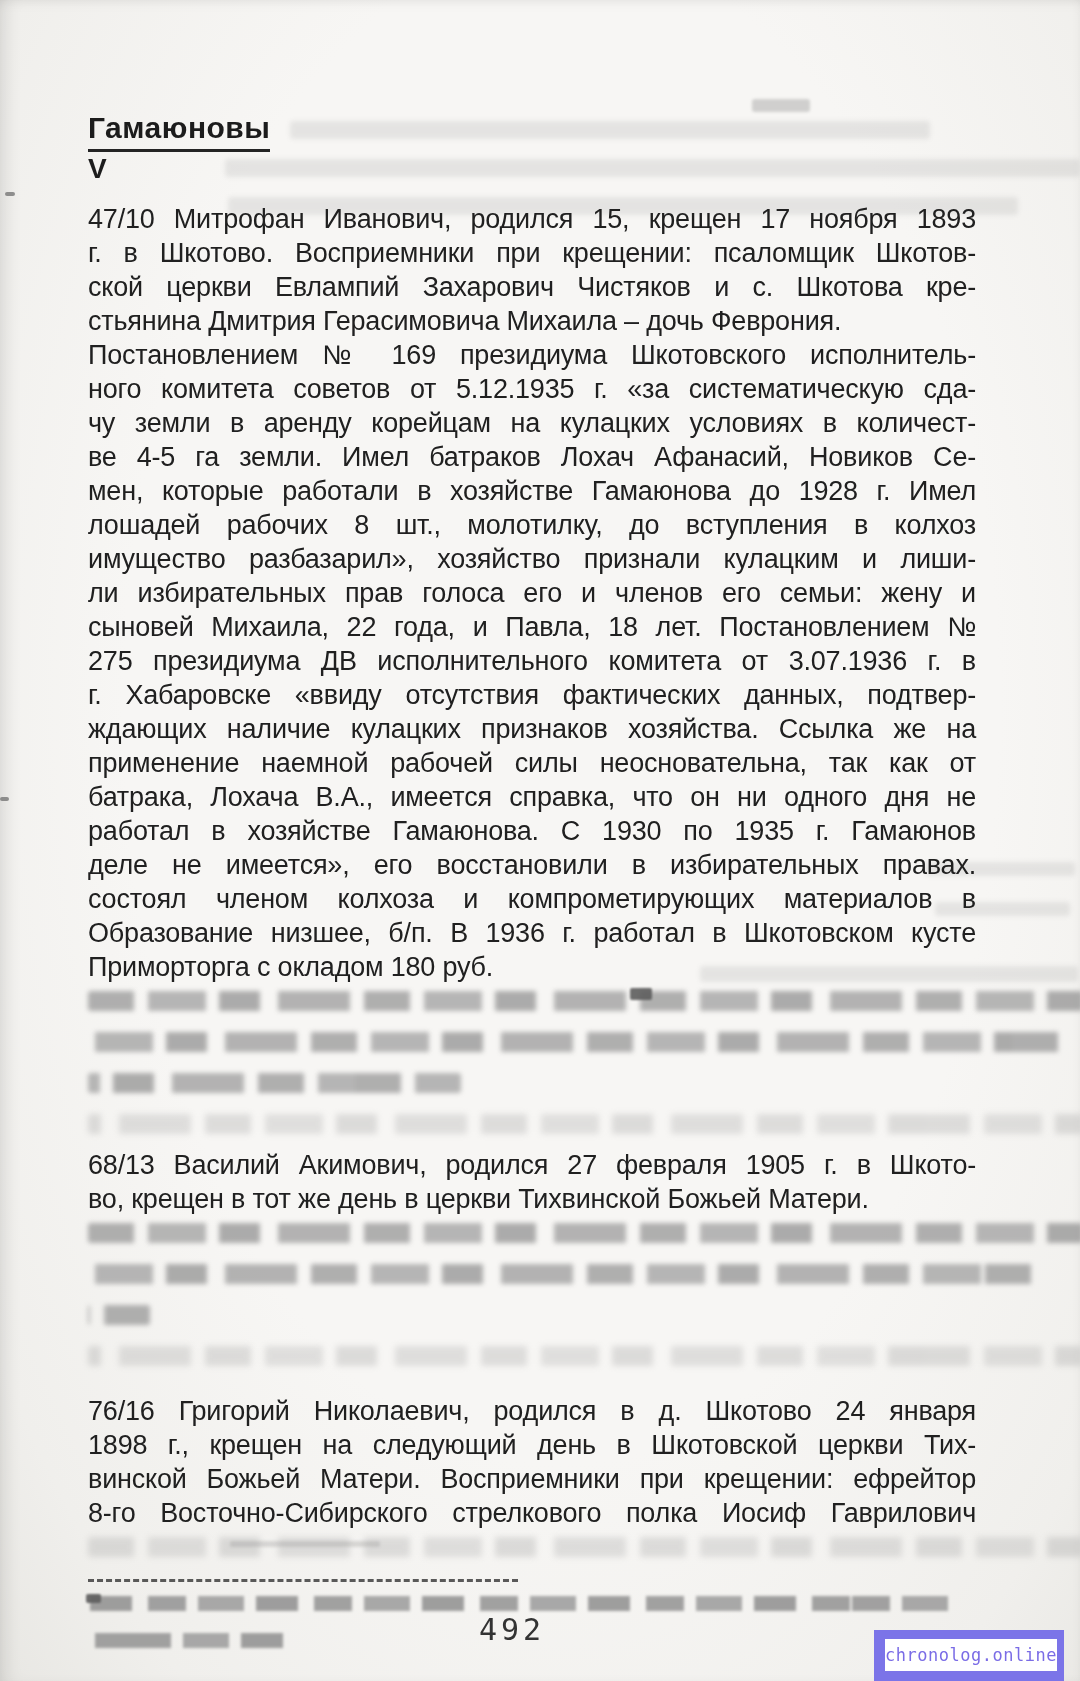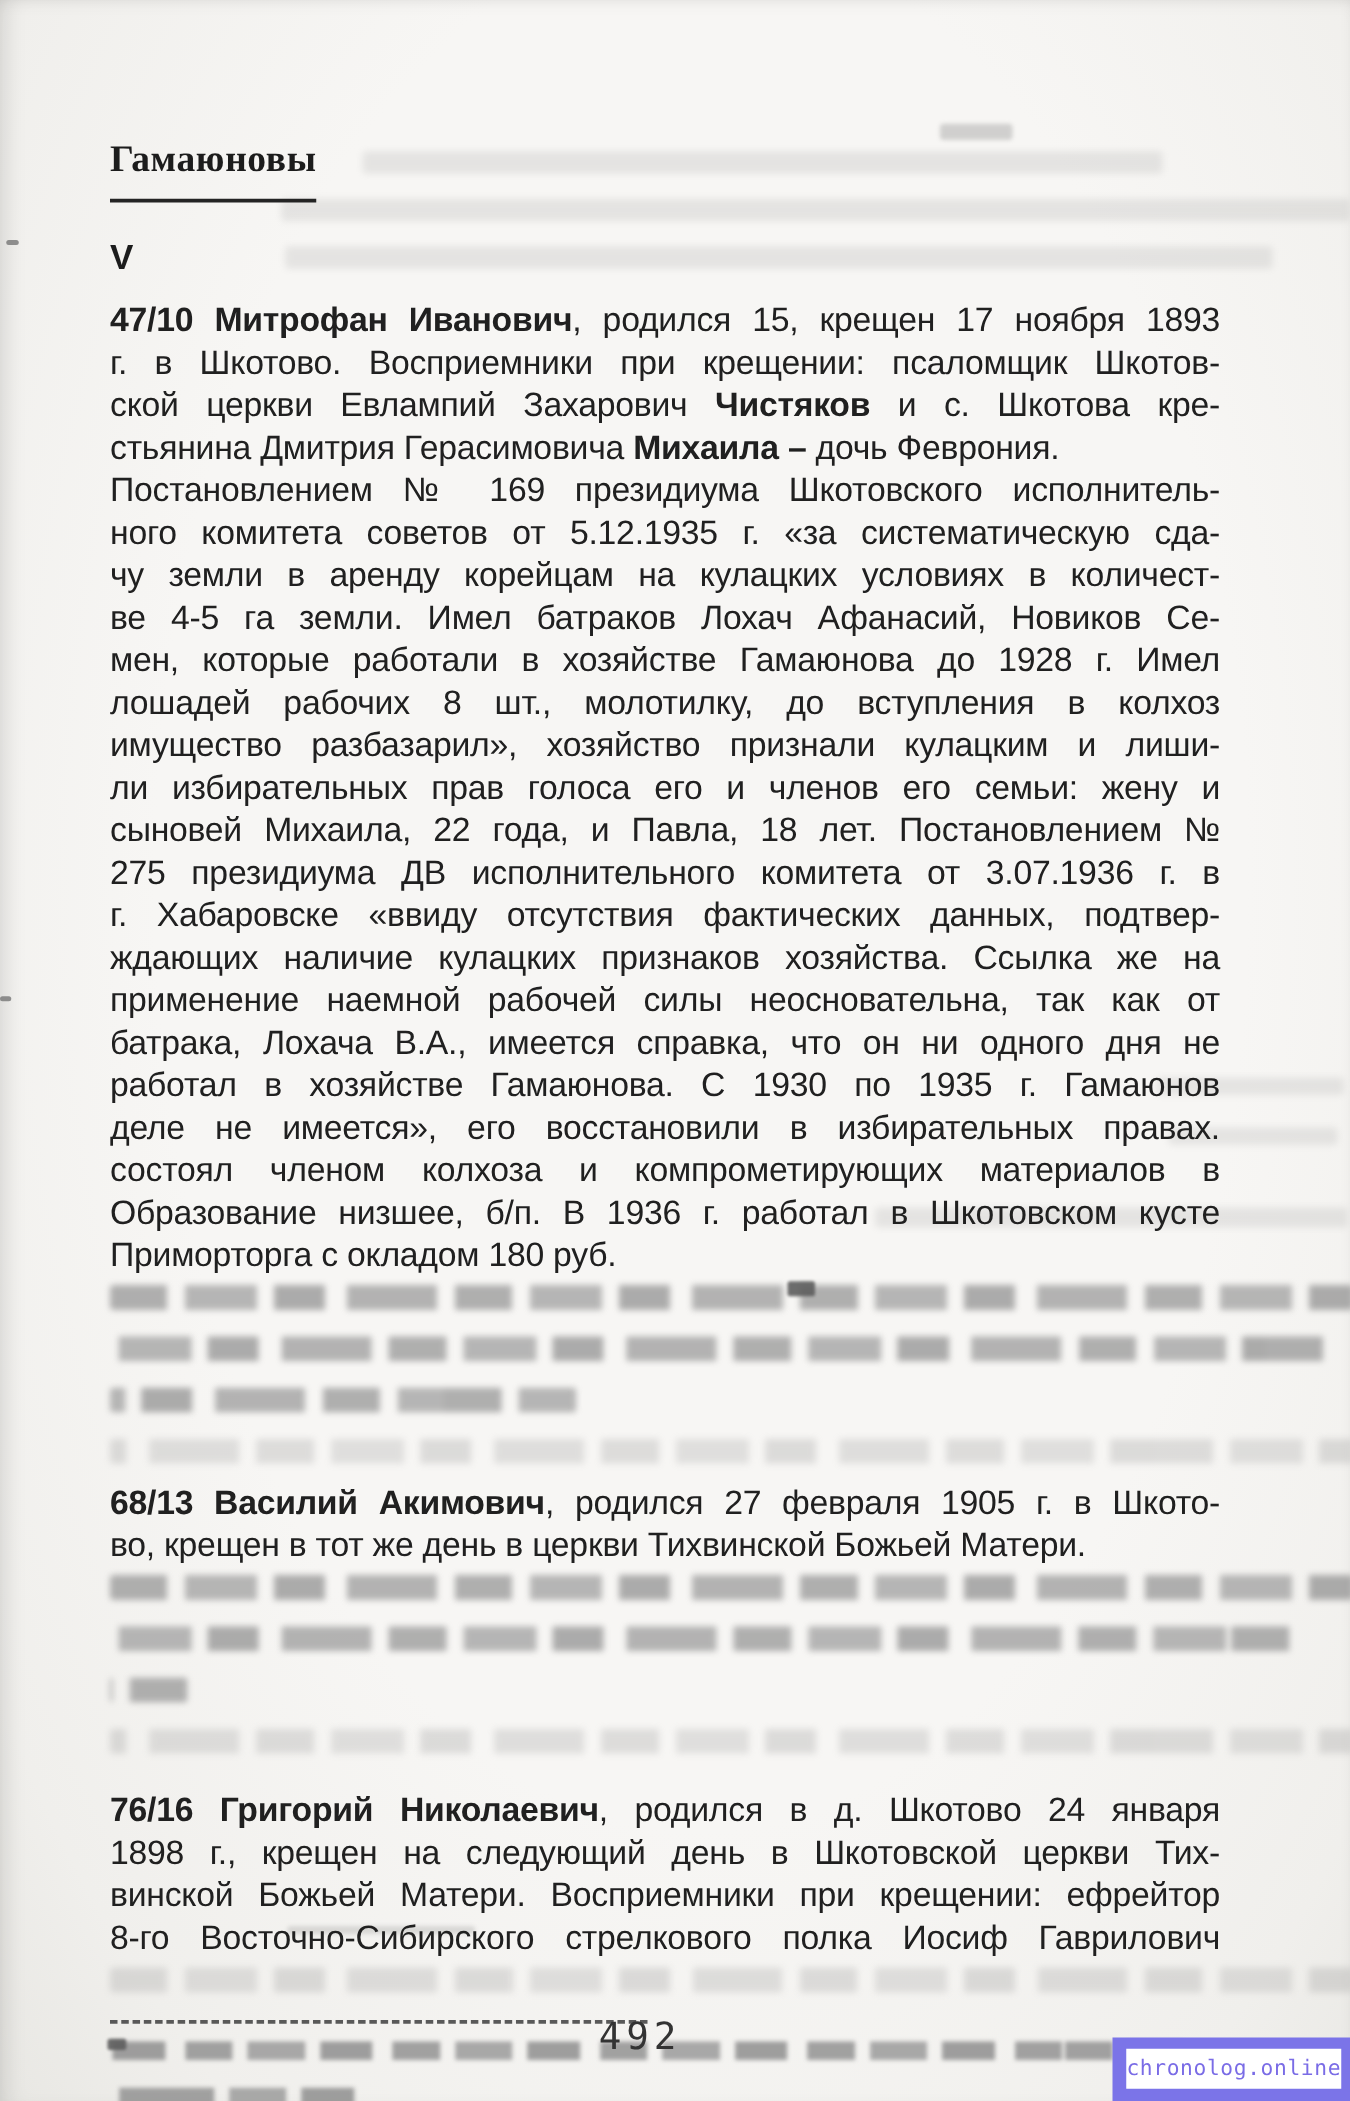--- a/index.html
+++ b/index.html
@@ -12,33 +12,32 @@
     position:relative;width:1080px;height:1681px;overflow:hidden;
     background:
       radial-gradient(ellipse at 52% 42%, #f7f6f4 55%, #f0efec 85%, #e8e7e3 100%);
     color:#1c1c1c;
     box-shadow: inset 14px 0 20px -12px rgba(0,0,0,.14), inset 0 10px 16px -12px rgba(0,0,0,.10), inset -6px 0 14px -10px rgba(0,0,0,.08);
   }
   
   .flow{position:absolute;left:88px;top:108px;width:888px;}
   .title{
     display:inline-block;font-size:30px;font-weight:700;line-height:40px;
-    border-bottom:3px solid #242424;padding-bottom:11px;margin-bottom:27px;
+    border-bottom:3px solid #242424;padding-bottom:1px;
     letter-spacing:.5px;
-    font-family:Liberation Serif, serif;
   }
   .gen-marker{font-size:28px;font-weight:700;line-height:34px;margin-bottom:16px;}
   .para{margin:0;}
   .line{
     position:relative;height:34px;line-height:34px;font-size:27px;
     text-align:justify;text-align-last:justify;white-space:nowrap;
     letter-spacing:-0.2px;color:#202020;
   }
   .line.end{text-align-last:left;}
-  .b{font-weight:700;margin-top:12px;}
+  .b{font-weight:400;margin-top:12px;}
   
   .blur-bar{
     height:20px;margin-top:7px;border-radius:3px;
     background:repeating-linear-gradient(90deg,
       #949494 0px 46px, rgba(0,0,0,0) 46px 60px,
       #9d9d9d 60px 118px, rgba(0,0,0,0) 118px 131px,
       #8f8f8f 131px 172px, rgba(0,0,0,0) 172px 190px,
       #999999 190px 262px, rgba(0,0,0,0) 262px 276px);
     filter:blur(2.6px);opacity:.72;
   }
@@ -60,21 +59,21 @@
       #898989 108px 150px, rgba(0,0,0,0) 150px 166px);}
   .fn-line .sup-mark{width:15px;height:9px;top:-2px;left:-2px;}
   
   .page-number{
     position:absolute;left:0;right:0;top:1612px;text-align:center;
     transform:translateX(-28px);
     font-family:"DejaVu Sans Mono", monospace;font-size:30px;letter-spacing:4px;
     color:#333;filter:blur(.3px);
   }
   .watermark{
-    position:absolute;right:0;bottom:0;width:190px;height:51px;
+    position:absolute;right:16px;bottom:0;width:190px;height:51px;
   }
   .watermark .inner{
     position:absolute;left:11px;right:7px;top:9px;bottom:10px;background:#ffffff;
     display:flex;align-items:center;justify-content:center;
     font-family:"DejaVu Sans Mono", monospace;font-size:17px;letter-spacing:.5px;
   }
   
   .ghost{
     position:absolute;border-radius:3px;background:#878787;filter:blur(2.8px);opacity:.16;
   }

